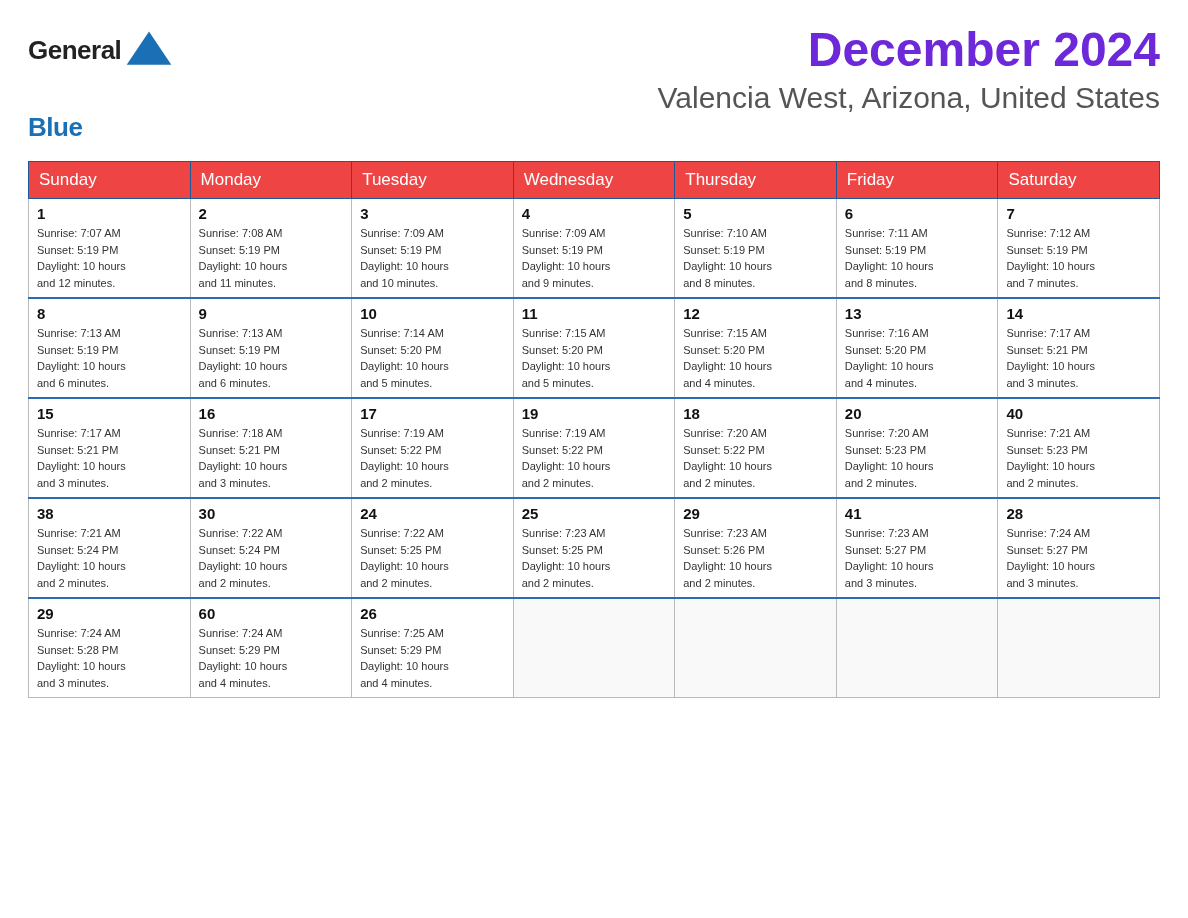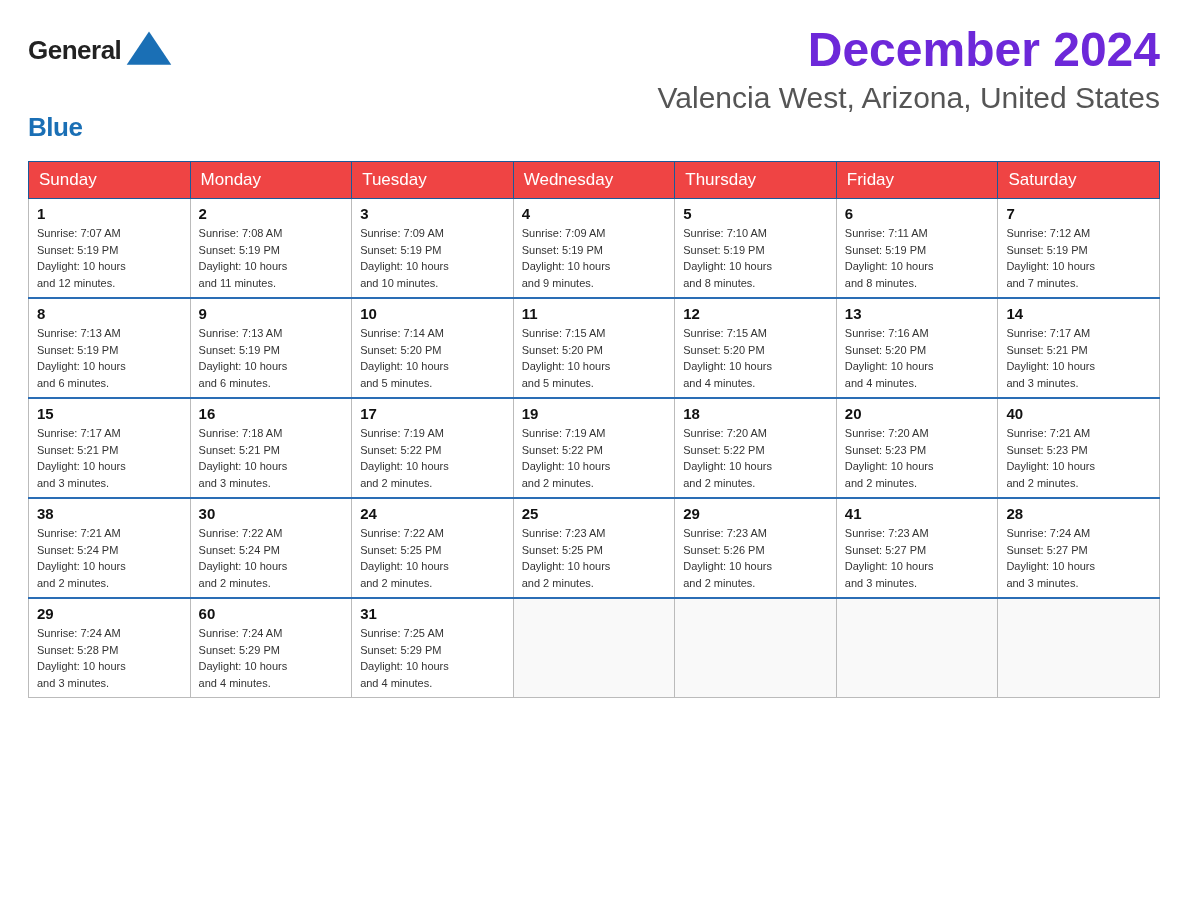--- a/index.html
+++ b/index.html
@@ -257,21 +257,21 @@
       <tr class="row-divider">
         <td>
           <span class="day-num">29</span>
           <div class="day-info">Sunrise: 7:24 AM<br>Sunset: 5:28 PM<br>Daylight: 10 hours<br>and 3 minutes.</div>
         </td>
         <td>
           <span class="day-num">60</span>
           <div class="day-info">Sunrise: 7:24 AM<br>Sunset: 5:29 PM<br>Daylight: 10 hours<br>and 4 minutes.</div>
         </td>
         <td>
-          <span class="day-num">31</span>
+          <span class="day-num">26</span>
           <div class="day-info">Sunrise: 7:25 AM<br>Sunset: 5:29 PM<br>Daylight: 10 hours<br>and 4 minutes.</div>
         </td>
         <td class="empty"></td>
         <td class="empty"></td>
         <td class="empty"></td>
         <td class="empty"></td>
       </tr>
     </tbody>
 </table>
 

